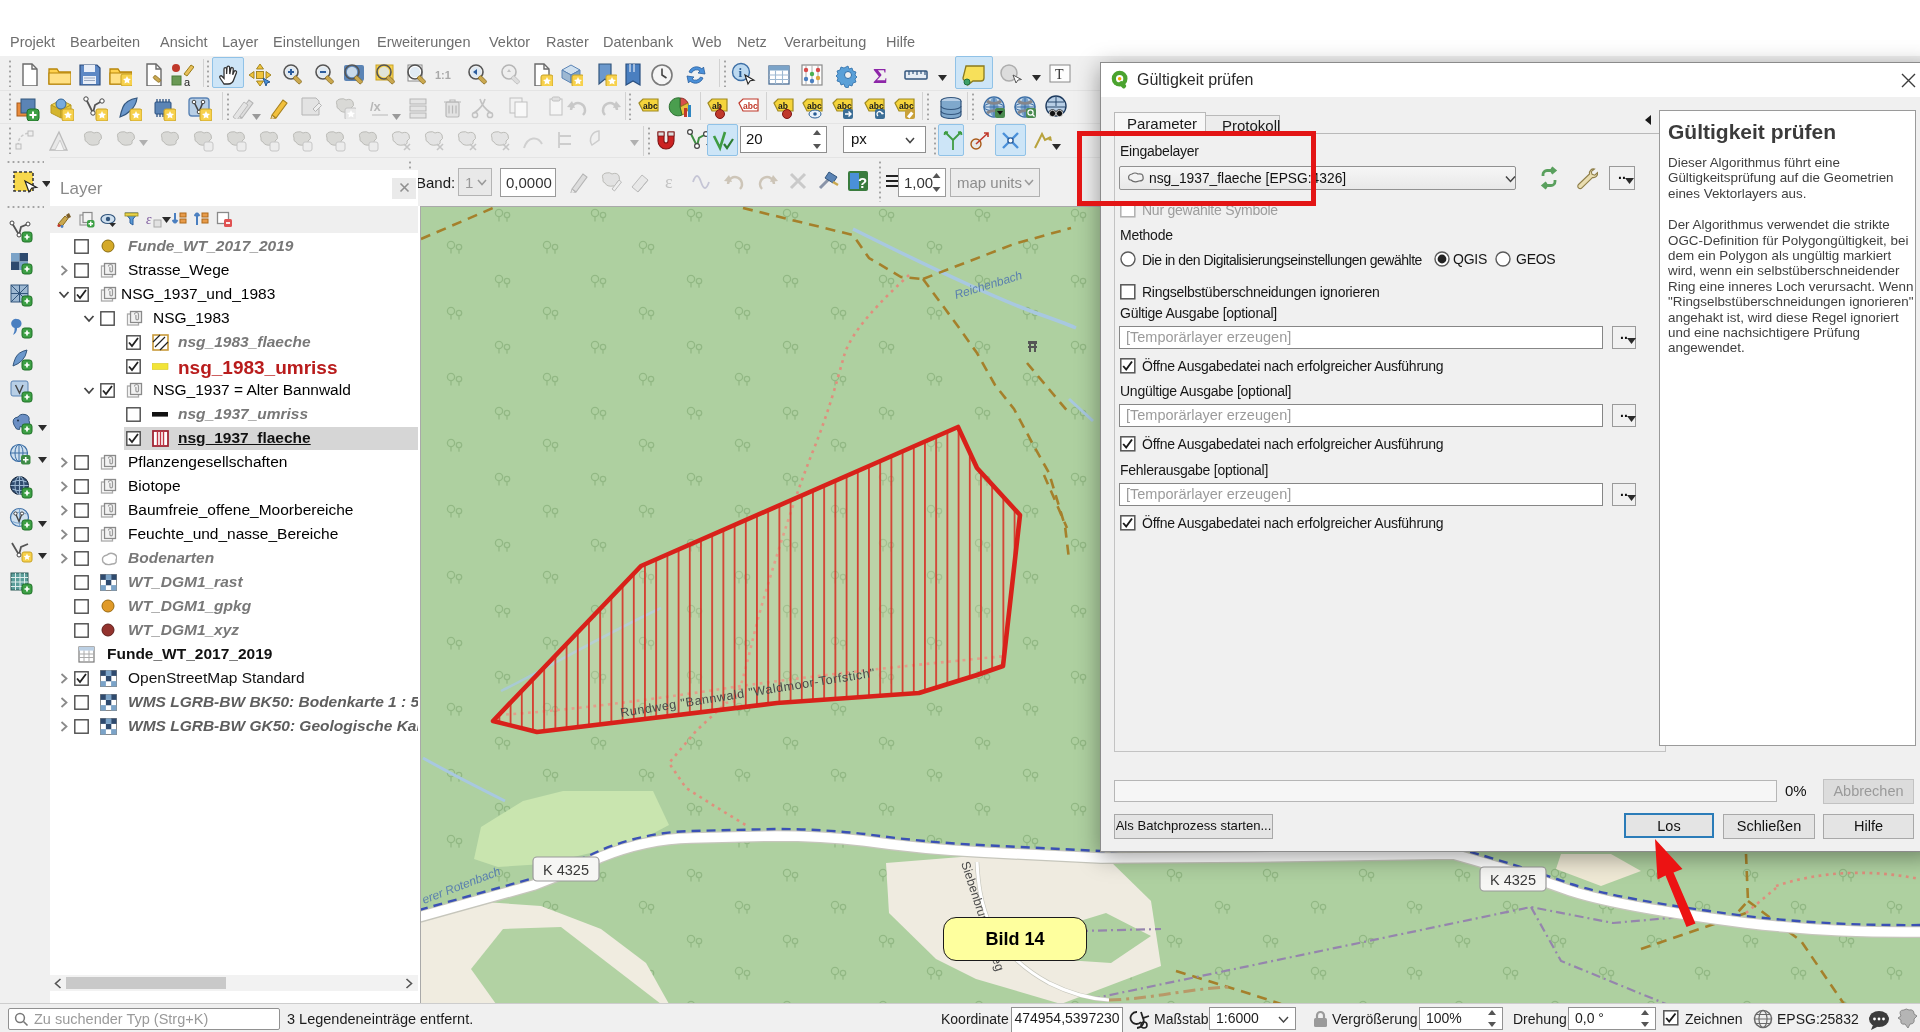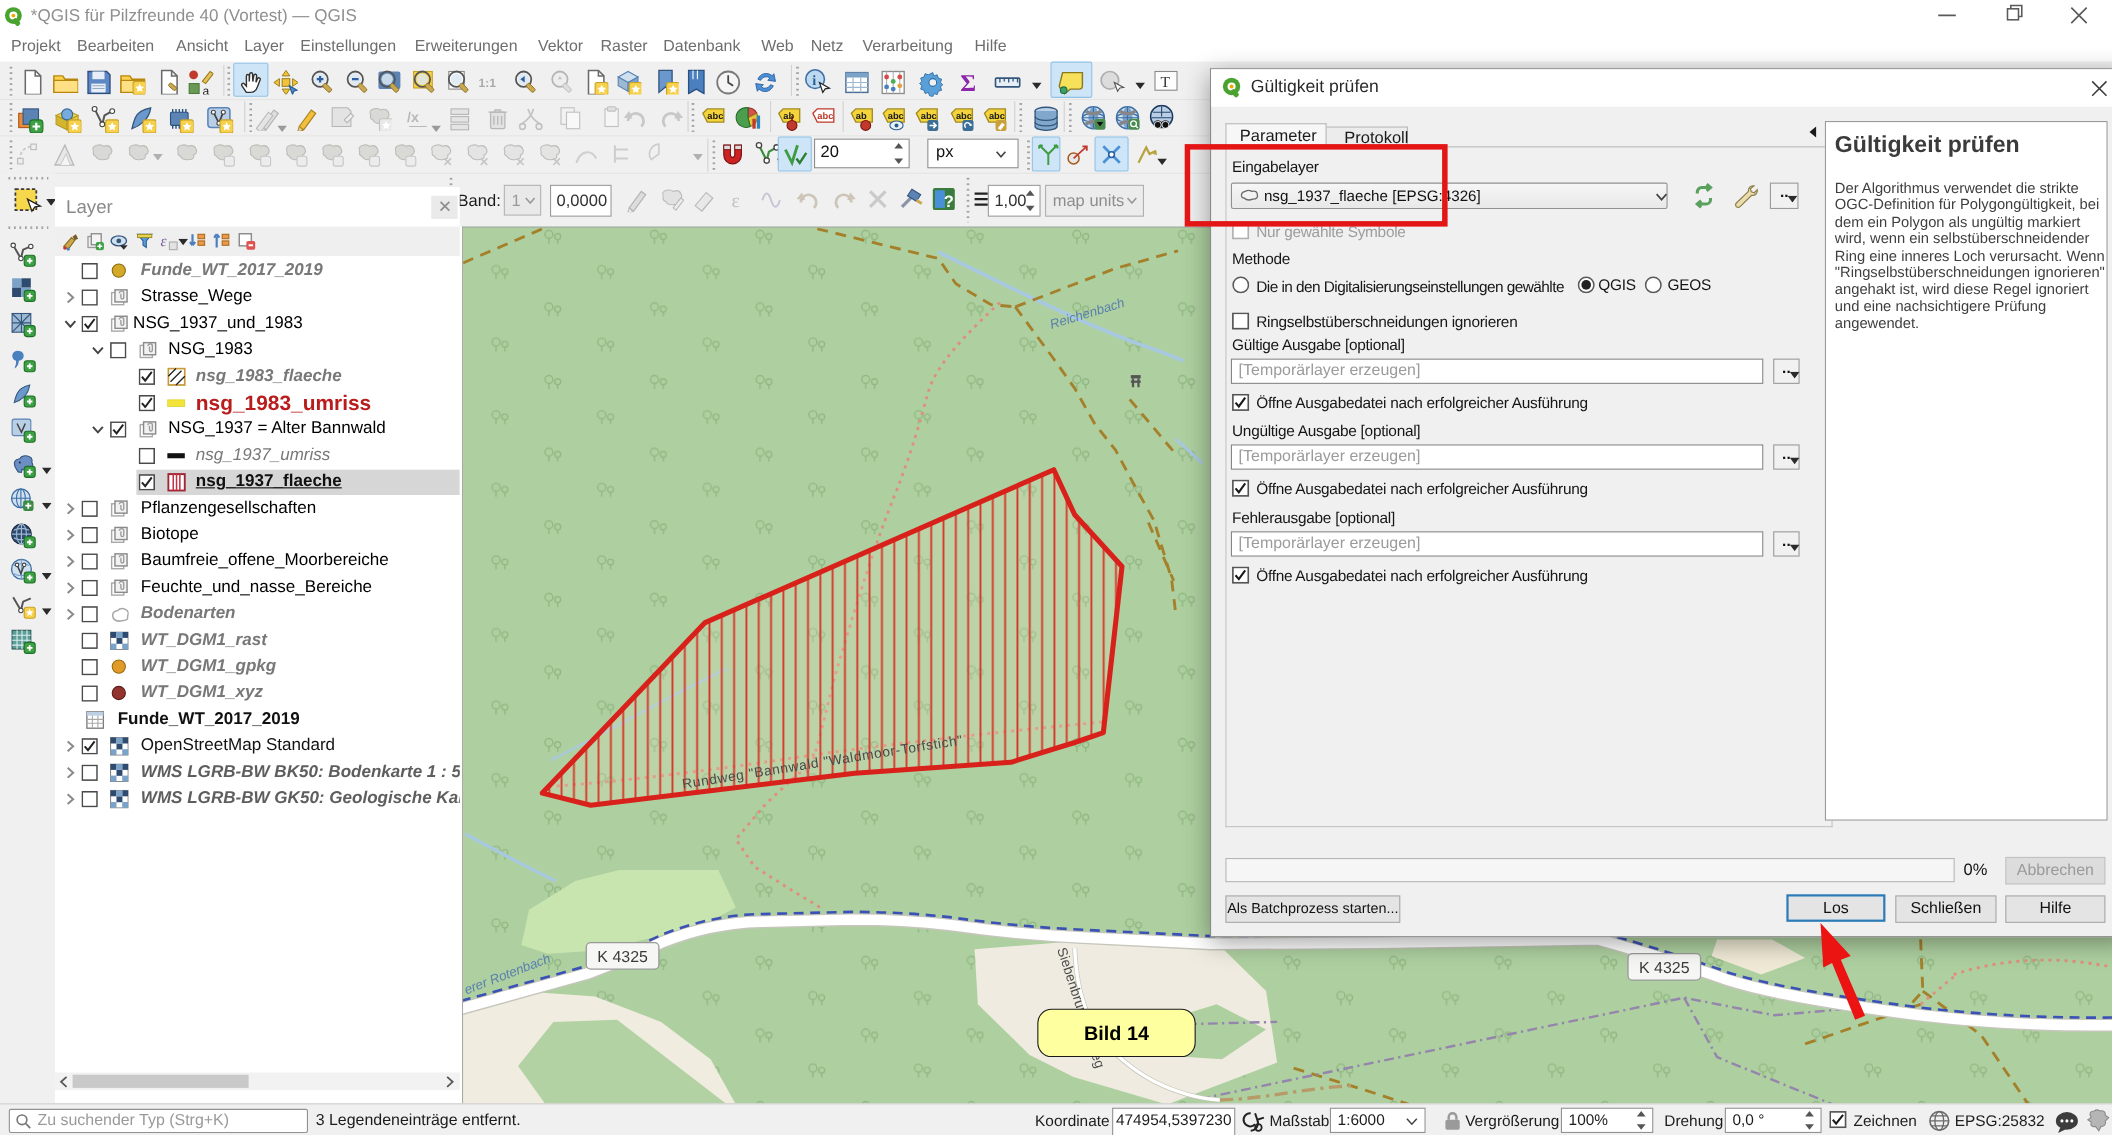--- a/index.html
+++ b/index.html
@@ -21,36 +21,20 @@
   .dlabel { position:absolute; font-size:14px; letter-spacing:-0.25px; color:#161616; white-space:nowrap; }
   .dfield { position:absolute; height:23px; background:#ffffff; border:1px solid #868686; font-size:14.5px; color:#9b9b9b; padding:2px 0 0 6px; }
   .dotbtn { position:absolute; width:24px; height:23px; background:#f1f1f1; border:1px solid #9a9a9a; font-size:14px; color:#222; text-align:center; line-height:14px; }
   .btn { position:absolute; height:25px; background:#e4e4e4; border:1px solid #a8a8a8; font-size:14.5px; color:#111; text-align:center; line-height:22px; white-space:nowrap; }
   #statusbar { position:absolute; left:0; top:1003px; width:1920px; height:29px; background:#f0f0f0; border-top:1px solid #cdcdcd; font-size:14px; color:#1c1c1c; }
   .sbox { position:absolute; background:#fff; border:1px solid #919191; font-size:14px; color:#1c1c1c; }
   p { margin:0; }
 </style></head>
 <body>
 <div id="app">
-<div id="titlebar">
-      <svg class="abs" style="left:3px;top:5px" width="20" height="20" viewBox="0 0 24 24">
-<circle cx="11" cy="11" r="9.2" fill="#4ba32f"></circle>
-<circle cx="11" cy="11" r="4.4" fill="#fff"></circle>
-<circle cx="11" cy="11" r="2.1" fill="#f0a800"></circle>
-<rect x="13" y="13" width="9" height="5.4" rx="2" transform="rotate(45 13 13)" fill="#4ba32f"></rect>
-<rect x="16.2" y="14.2" width="6" height="3.4" transform="rotate(45 16.2 14.2)" fill="#fff" opacity="0"></rect>
-</svg>
-      <div id="titletext">*QGIS für Pilzfreunde 40 (Vortest) — QGIS</div>
-      <svg class="abs" style="left:1750px;top:0px" width="170" height="28" viewBox="0 0 170 28">
-        <line x1="12" y1="14" x2="28" y2="14" stroke="#5a5a5a" stroke-width="1.6"></line>
-        <rect x="75" y="8" width="10" height="10" fill="none" stroke="#5a5a5a" stroke-width="1.4"></rect>
-        <path d="M78 8 v-3 h10 v10 h-3" fill="none" stroke="#5a5a5a" stroke-width="1.4"></path>
-        <path d="M133 7 L147 21 M147 7 L133 21" stroke="#5a5a5a" stroke-width="1.5"></path>
-      </svg>
-    </div>
 <div id="menubar">
       <span class="mi" style="left:10px">Projekt</span>
       <span class="mi" style="left:70px">Bearbeiten</span>
       <span class="mi" style="left:160px">Ansicht</span>
       <span class="mi" style="left:222px">Layer</span>
       <span class="mi" style="left:273px">Einstellungen</span>
       <span class="mi" style="left:377px">Erweiterungen</span>
       <span class="mi" style="left:489px">Vektor</span>
       <span class="mi" style="left:546px">Raster</span>
       <span class="mi" style="left:603px">Datenbank</span>
@@ -927,21 +911,21 @@
           <rect x="4.5" y="1.5" width="11" height="11" fill="#f2f2f2" stroke="#8a8a8a" stroke-width="1.3"></rect>
           <path d="M8.5 4.5 a2 2 0 0 1 4 0 v4 a1.3 1.3 0 0 1 -2.6 0 v-3.5" fill="none" stroke="#9a9a9a" stroke-width="1.2"></path>
         </svg>
         <div class="abs" style="left:103px;top:148px;white-space:nowrap;font-size:15.5px;">NSG_1937 = Alter Bannwald</div>
         <svg class="abs" style="left:76px;top:174px" width="15" height="15" viewBox="0 0 15 15">
           <rect x="0.8" y="0.8" width="13.4" height="13.4" fill="#fff" stroke="#4a4a4a" stroke-width="1.4"></rect>
         </svg>
         <svg class="abs" style="left:102px;top:173px" width="17" height="17" viewBox="0 0 17 17">
           <rect x="0" y="6" width="16" height="4.6" fill="#111"></rect>
         </svg>
-        <div class="abs" style="left:128px;top:172px;white-space:nowrap;font-size:15.5px;font-style:italic;font-weight:normal;color:#787878">nsg_1937_umriss</div>
+        <div class="abs" style="left:128px;top:172px;white-space:nowrap;font-size:15.5px;font-style:italic;font-weight:bold;color:#787878">nsg_1937_umriss</div>
         <div class="abs" style="left:74px;top:194px;width:294px;height:23px;background:#d6d6d6"></div>
         <svg class="abs" style="left:76px;top:198px" width="15" height="15" viewBox="0 0 15 15">
           <rect x="0.8" y="0.8" width="13.4" height="13.4" fill="#fff" stroke="#4a4a4a" stroke-width="1.4"></rect>
           <path d="M3 7.5 l3 3.5 L12 3" fill="none" stroke="#222" stroke-width="1.8"></path>
         </svg>
         <svg class="abs" style="left:102px;top:197px" width="17" height="17" viewBox="0 0 17 17">
           <rect x="1" y="1" width="15" height="15" fill="#fff" stroke="#a02535" stroke-width="1.8"></rect>
           <path d="M5.5 1 v15 M8.5 1 v15 M11.5 1 v15" stroke="#c03545" stroke-width="1.4"></path>
         </svg>
         <div class="abs" style="left:128px;top:196px;white-space:nowrap;font-size:15.5px;font-weight:bold;color:#111;text-decoration:underline">nsg_1937_flaeche</div>
@@ -1187,20 +1171,21 @@
         <rect x="0.8" y="0.8" width="14" height="14" fill="#fff" stroke="#555" stroke-width="1.5"></rect>
         <path d="M3.2 8 l3 3.5 L12 3.5" fill="none" stroke="#1a1a1a" stroke-width="1.9"></path>
       </svg>
       <div class="dlabel" style="left:41px;top:452px">Öffne Ausgabedatei nach erfolgreicher Ausführung</div>
       <svg class="abs" style="left:543px;top:52px" width="8" height="10" viewBox="0 0 8 10">
         <path d="M7 0 L1 5 L7 10z" fill="#1a1a1a"></path>
       </svg>
       <div class="abs" style="left:558px;top:47px;width:257px;height:636px;background:#fff;border:1px solid #9a9a9a;overflow:hidden">
         <div class="abs" style="left:8px;top:9px;font-size:21px;font-weight:bold;color:#3b3b3b">Gültigkeit prüfen</div>
         <div class="abs" style="left:8px;top:36px;width:248px;font-size:13.4px;line-height:15.4px;color:#3f3f3f">
+          <p style="margin-top:8px">Dieser Algorithmus führt eine Gültigkeitsprüfung auf die Geometrien eines Vektorlayers aus.</p>
           <p style="margin-top:16px">Der Algorithmus verwendet die strikte OGC-Definition für Polygongültigkeit, bei dem ein Polygon als ungültig markiert wird, wenn ein selbstüberschneidender Ring eine inneres Loch verursacht. Wenn "Ringselbstüberschneidungen ignorieren" angehakt ist, wird diese Regel ignoriert und eine nachsichtigere Prüfung angewendet.</p>
         </div>
       </div>
       <div class="abs" style="left:13px;top:717px;width:663px;height:22px;background:#f6f6f6;border:1px solid #b6b6b6"></div>
       <div class="abs" style="left:684px;top:719px;font-size:15px;color:#111">0%</div>
       <div class="btn" style="left:722px;top:716px;width:91px;background:#dcdcdc;border-color:#c2c2c2;color:#9a9a9a">Abbrechen</div>
       <div class="btn" style="left:13px;top:751px;width:159px;font-size:13.1px">Als Batchprozess starten...</div>
       <div class="btn" style="left:523px;top:750px;width:90px;border:2px solid #2b7cb8">Los</div>
       <div class="btn" style="left:622px;top:751px;width:92px">Schließen</div>
       <div class="btn" style="left:722px;top:751px;width:91px">Hilfe</div>

